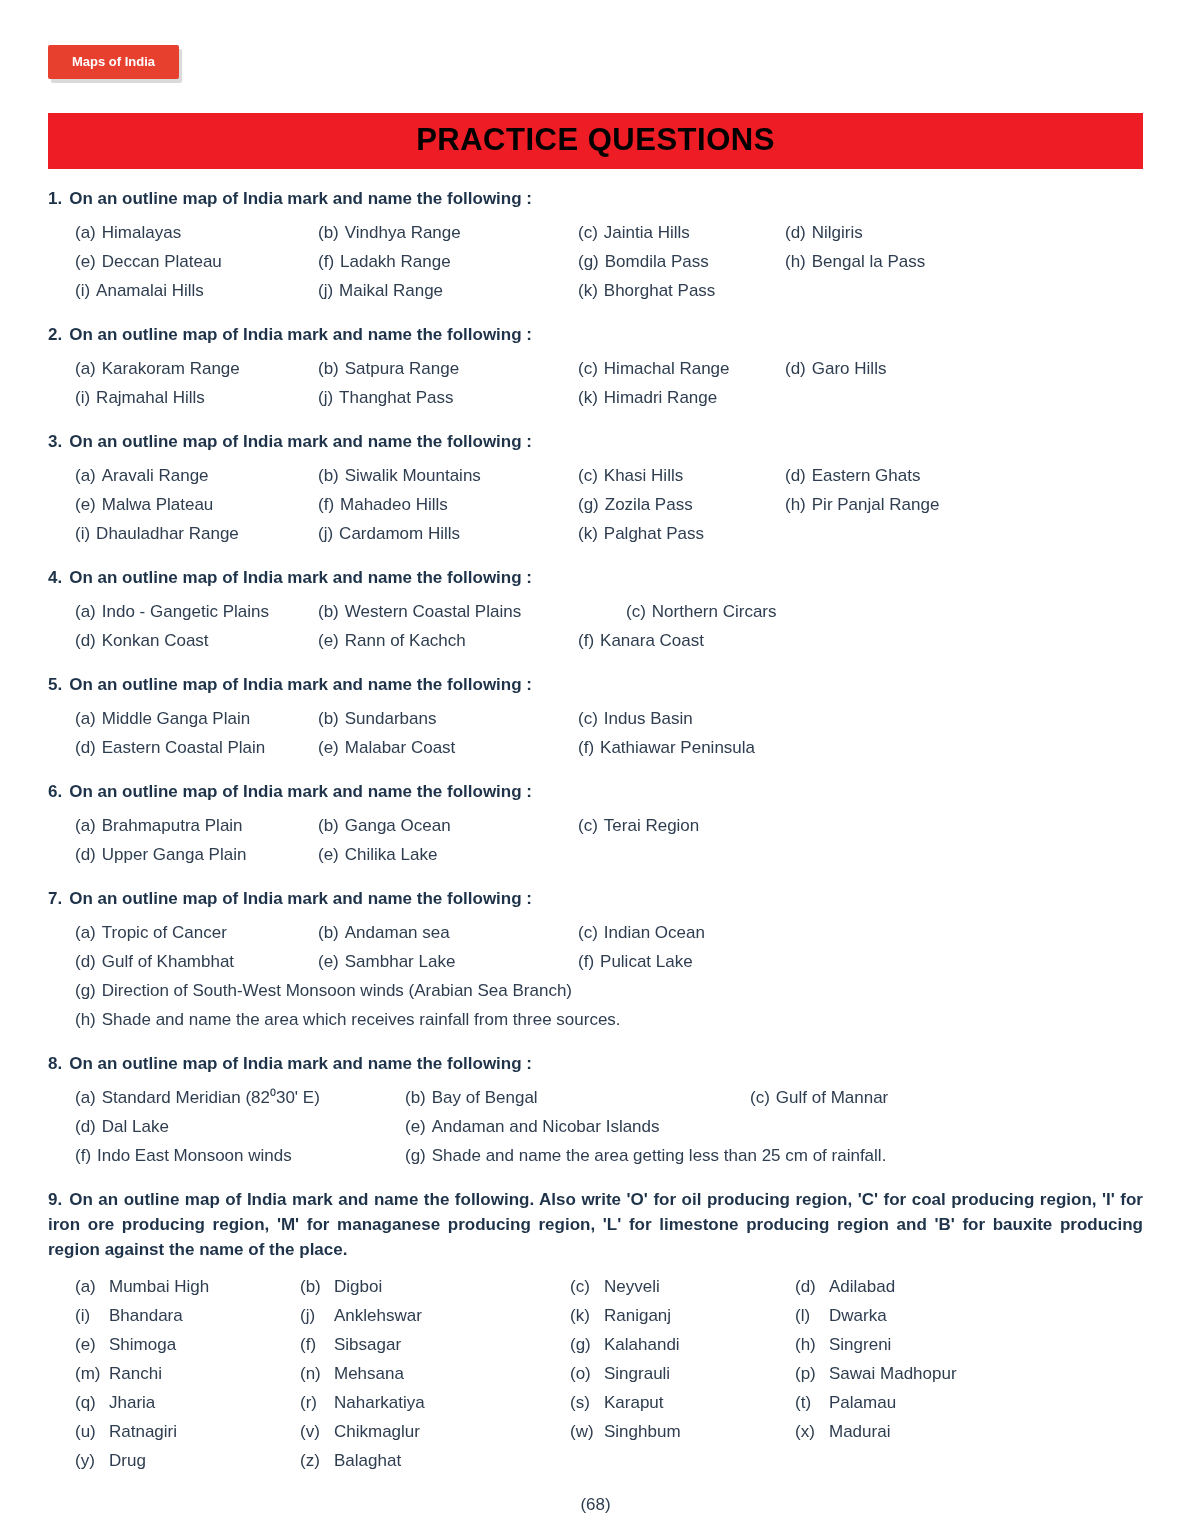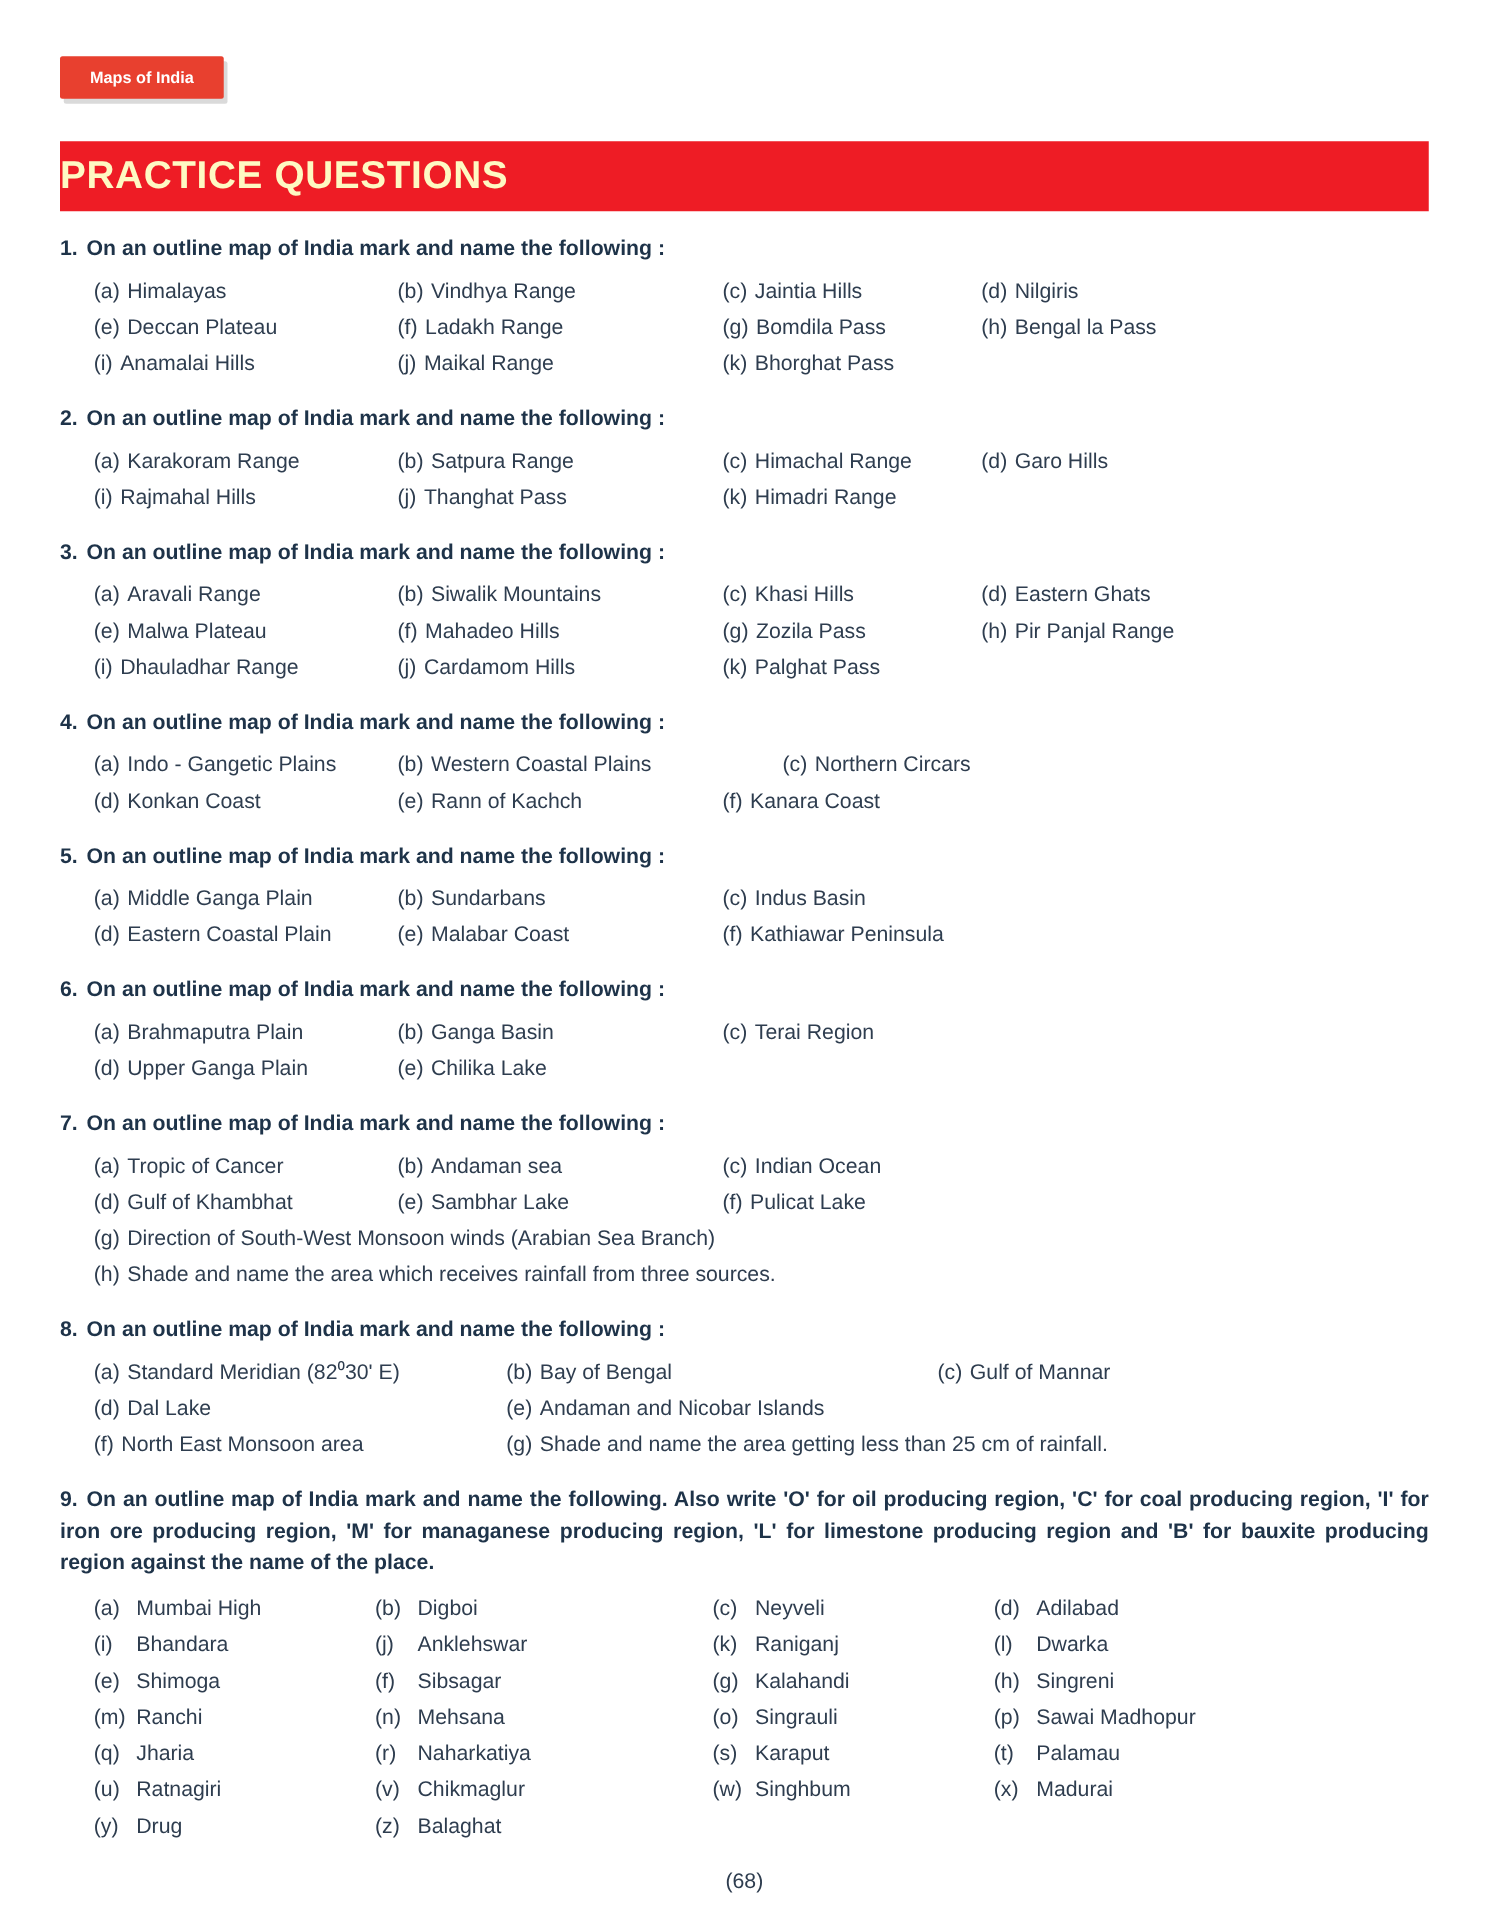--- a/index.html
+++ b/index.html
@@ -17,21 +17,22 @@
     color: #ffffff;
     font-weight: bold;
     font-size: 13px;
     padding: 9px 24px 10px 24px;
     border-radius: 2px;
     box-shadow: 3px 4px 0 rgba(150, 150, 150, 0.35);
     margin-bottom: 34px;
   }
   .banner {
     background: #ee1c25;
-    color: #fef9c3;
+    color: #000000;
+    text-align: center;
     font-size: 31px;
     font-weight: bold;
     letter-spacing: 0.5px;
     padding: 9px 0 11px 0;
     margin-bottom: 4px;
   }
   .question-block { margin: 0; }
   .question-heading {
     font-size: 17px;
     font-weight: bold;
@@ -162,21 +163,21 @@
             <span class="q-item"><span class="item-label">(e)</span><span>Malabar Coast</span></span>
             <span class="q-item" style="grid-column: 3 / -1;"><span class="item-label">(f)</span><span>Kathiawar Peninsula</span></span>
           </div>
         </div>
       </section>
       <section class="question-block">
         <h2 class="question-heading"><span class="q-num">6.</span><span>On an outline map of India mark and name the following :</span></h2>
         <div class="q-rows g3">
           <div class="q-row">
             <span class="q-item"><span class="item-label">(a)</span><span>Brahmaputra Plain</span></span>
-            <span class="q-item"><span class="item-label">(b)</span><span>Ganga Basin</span></span>
+            <span class="q-item"><span class="item-label">(b)</span><span>Ganga Ocean</span></span>
             <span class="q-item" style="grid-column: 3 / -1;"><span class="item-label">(c)</span><span>Terai Region</span></span>
           </div>
           <div class="q-row">
             <span class="q-item"><span class="item-label">(d)</span><span>Upper Ganga Plain</span></span>
             <span class="q-item" style="grid-column: 2 / -1;"><span class="item-label">(e)</span><span>Chilika Lake</span></span>
           </div>
         </div>
       </section>
       <section class="question-block">
         <h2 class="question-heading"><span class="q-num">7.</span><span>On an outline map of India mark and name the following :</span></h2>
@@ -205,21 +206,21 @@
           <div class="q-row">
             <span class="q-item"><span class="item-label">(a)</span><span>Standard Meridian (82⁰30' E)</span></span>
             <span class="q-item"><span class="item-label">(b)</span><span>Bay of Bengal</span></span>
             <span class="q-item" style="grid-column: 3 / -1;"><span class="item-label">(c)</span><span>Gulf of Mannar</span></span>
           </div>
           <div class="q-row">
             <span class="q-item"><span class="item-label">(d)</span><span>Dal Lake</span></span>
             <span class="q-item" style="grid-column: 2 / -1;"><span class="item-label">(e)</span><span>Andaman and Nicobar Islands</span></span>
           </div>
           <div class="q-row">
-            <span class="q-item"><span class="item-label">(f)</span><span>North East Monsoon area</span></span>
+            <span class="q-item"><span class="item-label">(f)</span><span>Indo East Monsoon winds</span></span>
             <span class="q-item" style="grid-column: 2 / -1;"><span class="item-label">(g)</span><span>Shade and name the area getting less than 25 cm of rainfall.</span></span>
           </div>
         </div>
       </section>
       <section class="question-block">
         <h2 class="question-heading long"><span class="q-num">9.</span><span>On an outline map of India mark and name the following. Also write 'O' for oil producing region, 'C' for coal producing region, 'I' for iron ore producing region, 'M' for managanese producing region, 'L' for limestone producing region and 'B' for bauxite producing region against the name of the place.</span></h2>
         <div class="q-rows g9">
           <div class="q-row">
             <span class="q-item"><span class="item-label">(a)</span><span>Mumbai High</span></span>
             <span class="q-item"><span class="item-label">(b)</span><span>Digboi</span></span>

